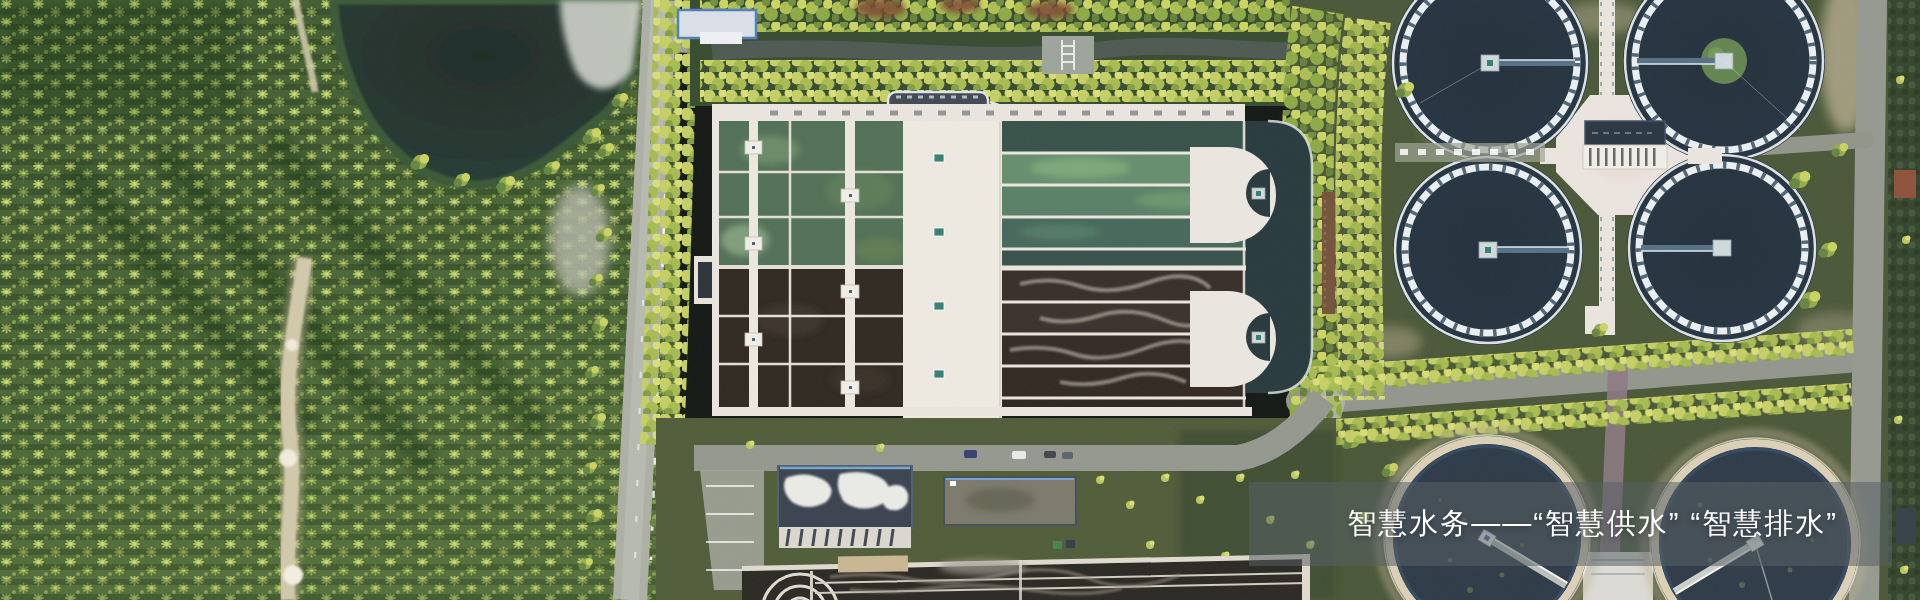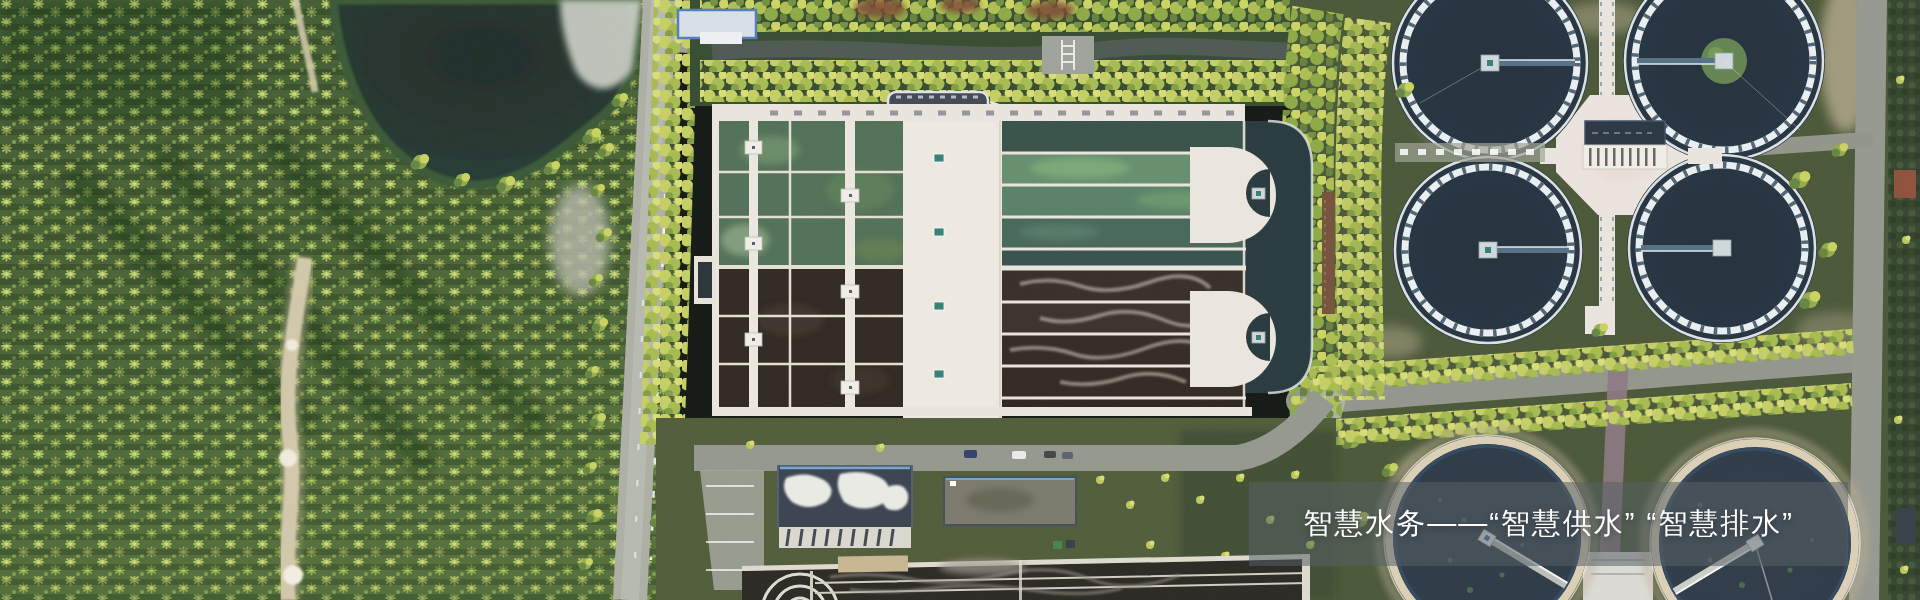--- a/index.html
+++ b/index.html
@@ -8,21 +8,21 @@
   }
   html,body{margin:0;padding:0;background:#0b0f0c;}
   .stage{
     position:relative;width:1920px;height:600px;overflow:hidden;
     font-family:"Liberation Sans","DejaVu Sans",sans-serif;
   }
   .stage svg{position:absolute;inset:0;display:block;}
   .caption-bar{
     position:absolute;left:1249px;top:482px;width:599px;height:84px;
     background:var(--overlay-bg);
-    display:flex;align-items:center;justify-content:center;
+    display:flex;align-items:center;justify-content:center;padding-left:44px;
   }
   .caption-text{
     color:var(--caption-color);
     font-size:29px;letter-spacing:2px;white-space:nowrap;
     text-shadow:0 2px 6px rgba(0,0,0,0.40);
     font-weight:500;
   }
 </style>
 </head>
 <body>

